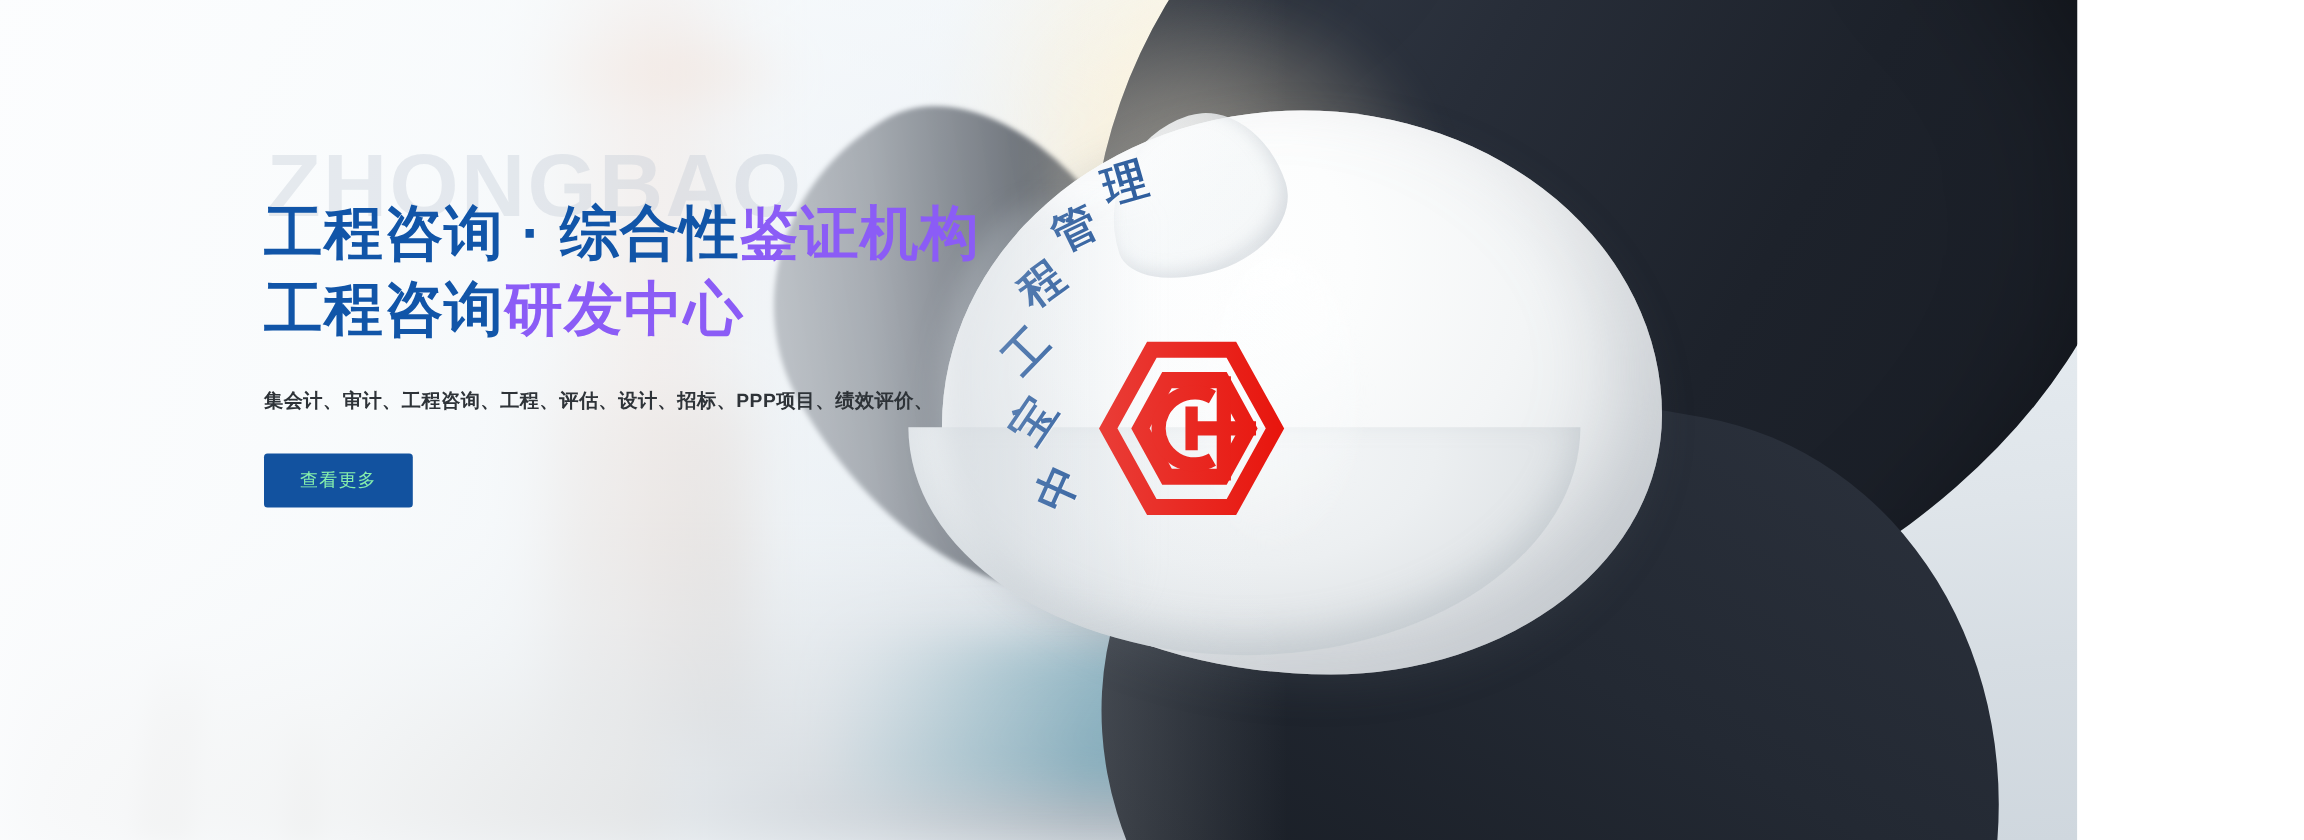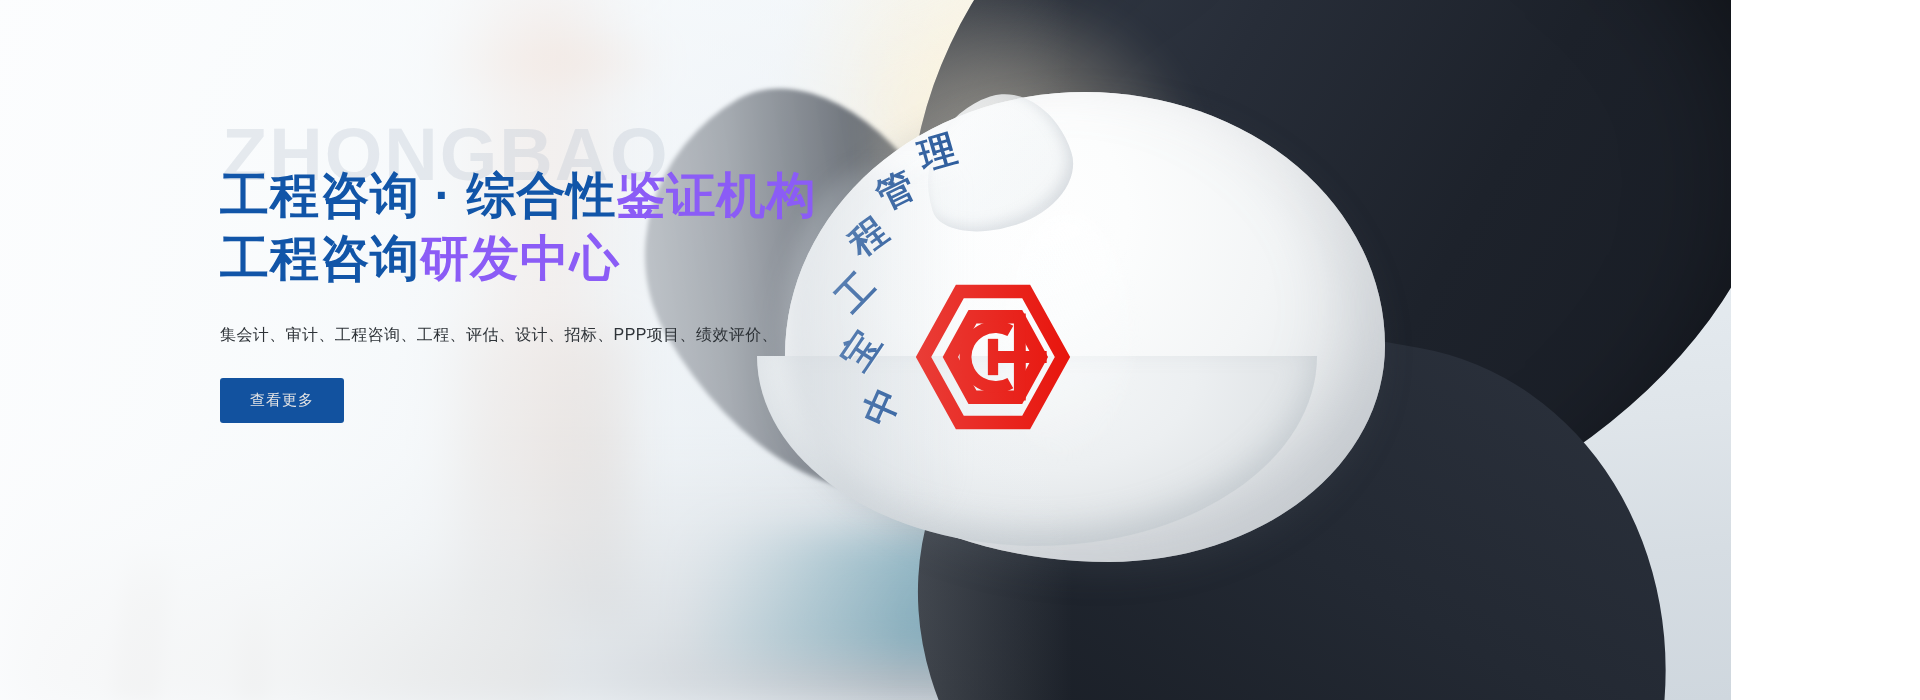--- a/index.html
+++ b/index.html
@@ -277,28 +277,28 @@
   .hl-orange { color: #8b5cf6; }
 
   .desc {
     margin-top: 26px;
     font-size: 16px;
     color: #2e3338;
     line-height: 2.55;
     letter-spacing: .4px;
     max-width: 600px;
   }
-  .desc div { white-space: nowrap; }
+  .desc div { white-space: nowrap; font-weight: bold; }
 
   .cta {
     display: inline-block;
     margin-top: 22px;
     padding: 13px 30px;
     background: #12529f;
-    color: #e5e5e5;
+    color: #86efac;
     font-size: 15px;
     letter-spacing: 1px;
     border: none;
     border-radius: 3px;
     cursor: pointer;
     font-family: "Liberation Sans", "DejaVu Sans", sans-serif;
   }
 </style>
 </head>
 <body>

